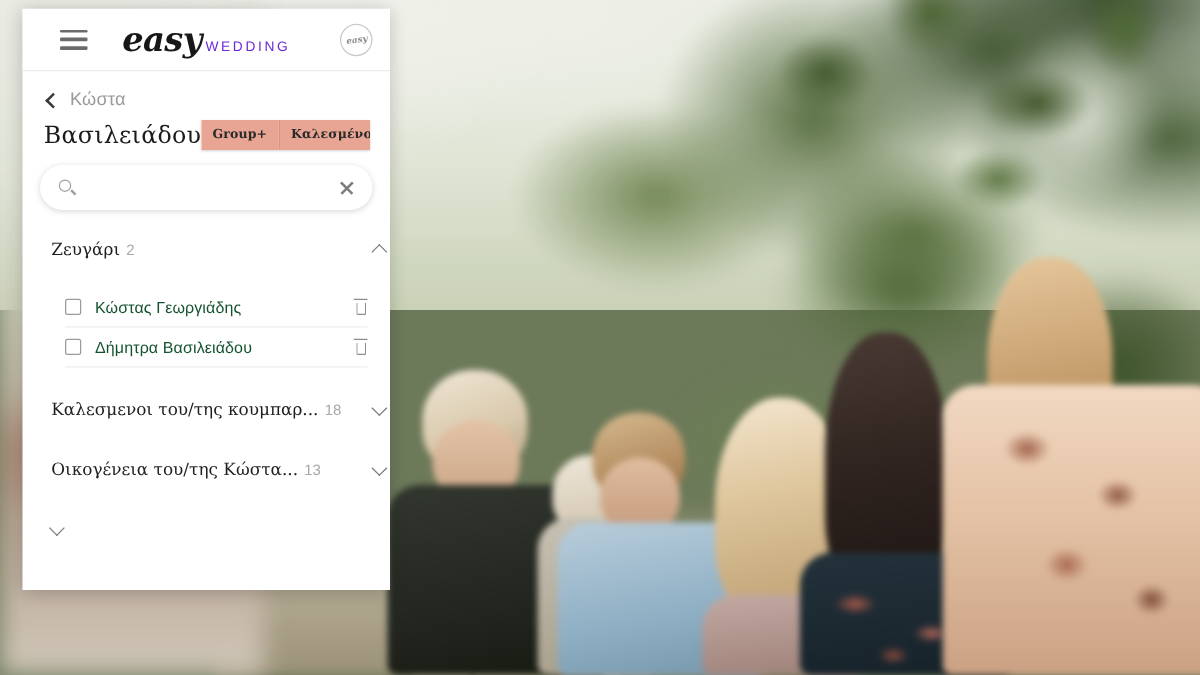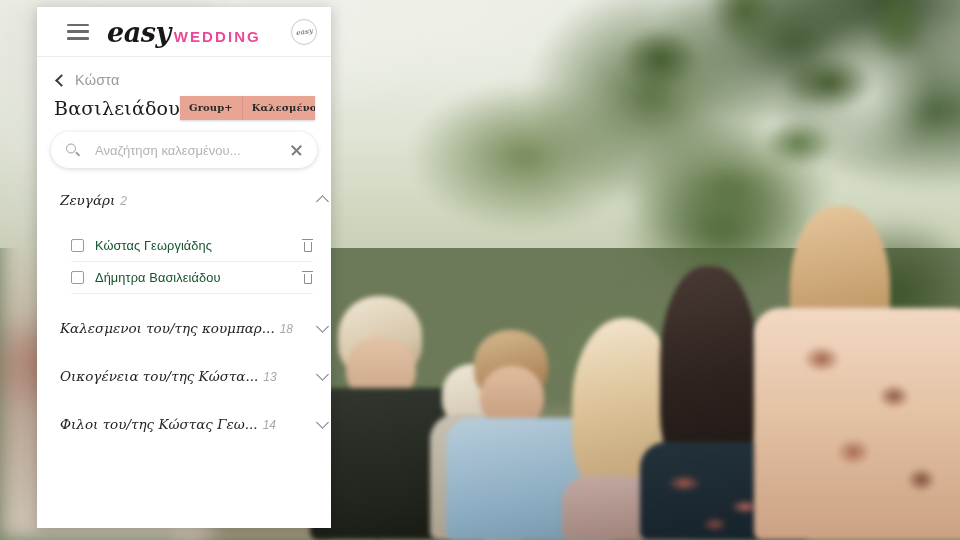--- a/index.html
+++ b/index.html
@@ -117,27 +117,26 @@
     left: 0; top: 56%; width: 100%; height: 22%;
     background: radial-gradient(ellipse 70% 60% at 30% 50%, rgba(150,72,62,.55) 0%, rgba(150,72,62,0) 72%);
   }
 
   
   #panel {
     position: absolute;
     left: 18px;
     top: 7px;
     width: 294px;
-    height: 521px;
+    height: 465px;
     background: #ffffff;
     box-shadow: 0 2px 14px rgba(0,0,0,.22);
     overflow: hidden;
     display: flex;
     flex-direction: column;
-    margin-left: 19px;
   }
 
   
   .topbar {
     position: relative;
     height: 50px;
     flex: 0 0 50px;
     background: #fff;
     display: flex;
     align-items: center;
@@ -163,24 +162,24 @@
     font-family: "DejaVu Serif", serif;
     font-style: italic;
     font-weight: 700;
     font-size: 27px;
     color: #171717;
     letter-spacing: -.5px;
     line-height: 1;
   }
   .brand-wedding {
     font-family: "Liberation Sans", sans-serif;
-    font-size: 15px;
-    font-weight: 700;
+    font-size: 11px;
+    font-weight: 400;
     letter-spacing: 2.1px;
-    color: #ec4899;
+    color: #6d28d9;
     margin-left: 3px;
     line-height: 1;
   }
 
   .logo-badge {
     position: absolute;
     right: 14px; top: 50%;
     transform: translateY(-50%);
     width: 26px; height: 26px;
     border-radius: 50%;
@@ -335,21 +334,20 @@
   .groups { padding: 8px 0 0 0; }
 
   .group { }
   .group-head {
     display: flex;
     align-items: center;
     justify-content: space-between;
     padding: 0 4px 0 23px;
     height: 48px;
     cursor: pointer;
-    font-style: italic;
   }
   .group-name {
     font-family: "DejaVu Serif", serif;
     font-size: 13.5px;
     color: #1f1f1f;
     white-space: nowrap;
     overflow: hidden;
   }
   .group-count {
     font-family: "Liberation Sans", sans-serif;
@@ -492,21 +490,20 @@
           <button class="act-btn">Καλεσμένος+</button>
         </div>
       </div>
 
       <div class="search-wrap">
         <div class="search-box">
           <span class="search-icon">
             <span class="ring"></span>
               <span class="handle"></span>
           </span>
-          <input class="search-input" type="text" placeholder="Αναζήτηση καλεσμένου..." style="">
           <span class="clear-icon">
             <i></i>
               <i></i>
           </span>
         </div>
       </div>
 
 
       <div class="groups" id="groups">
           <div class="group">
@@ -540,21 +537,20 @@
             </div>
           </div>
           <div class="group">
             <div class="group-head">
               <div class="group-name">Οικογένεια του/της Κώστα...<span class="group-count">13</span></div>
               <span class="chev down"></span>
             </div>
           </div>
           <div class="group">
             <div class="group-head">
-              <div class="group-name">Φιλοι του/της Κώστας Γεω...<span class="group-count">14</span></div>
               <span class="chev down"></span>
             </div>
           </div>
         </div>
 
     </div>
   </div>
 </div>
 
 </body></html>

